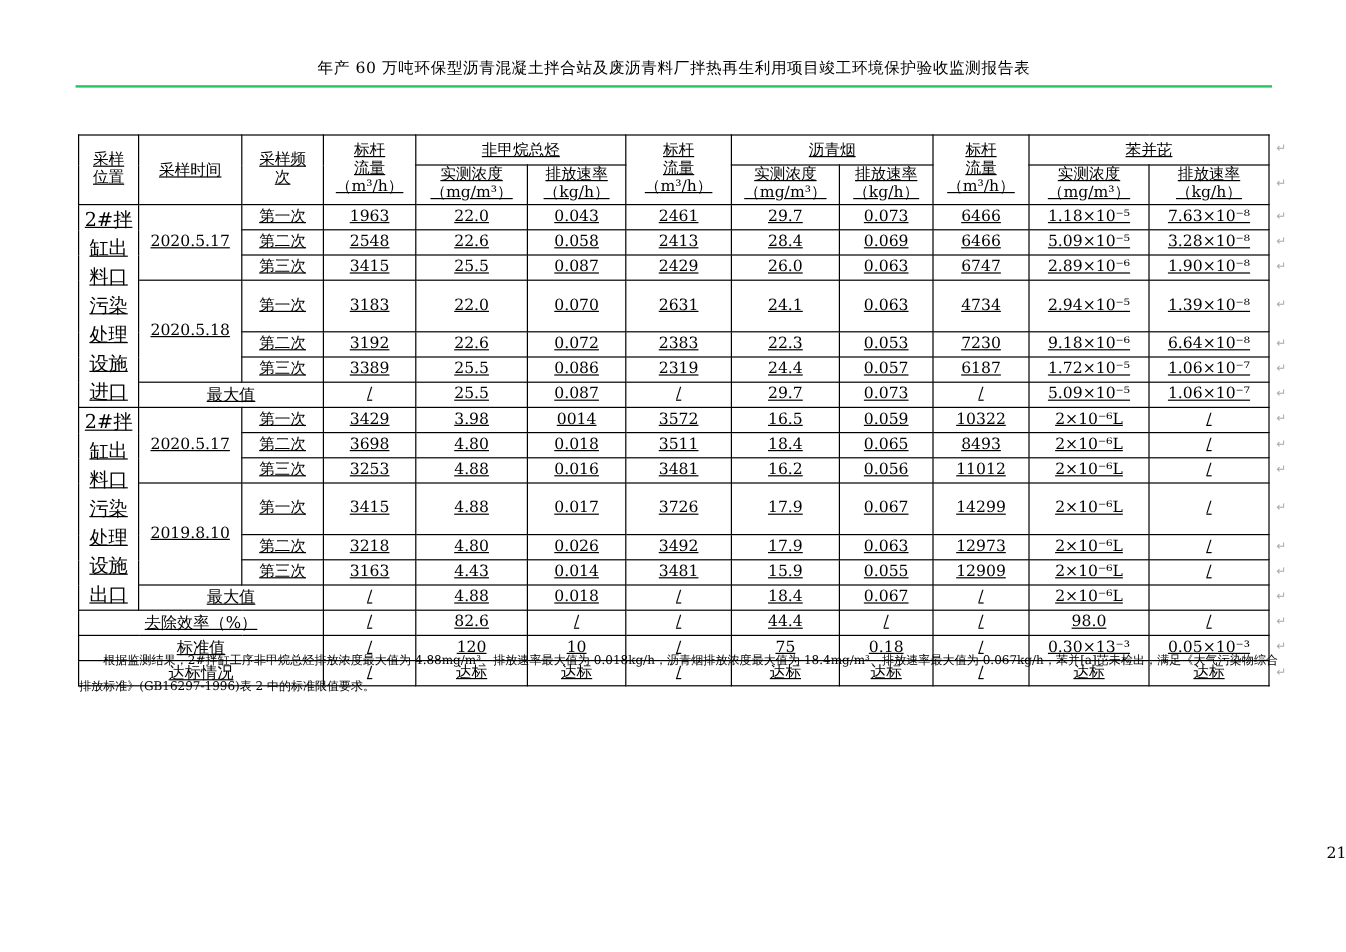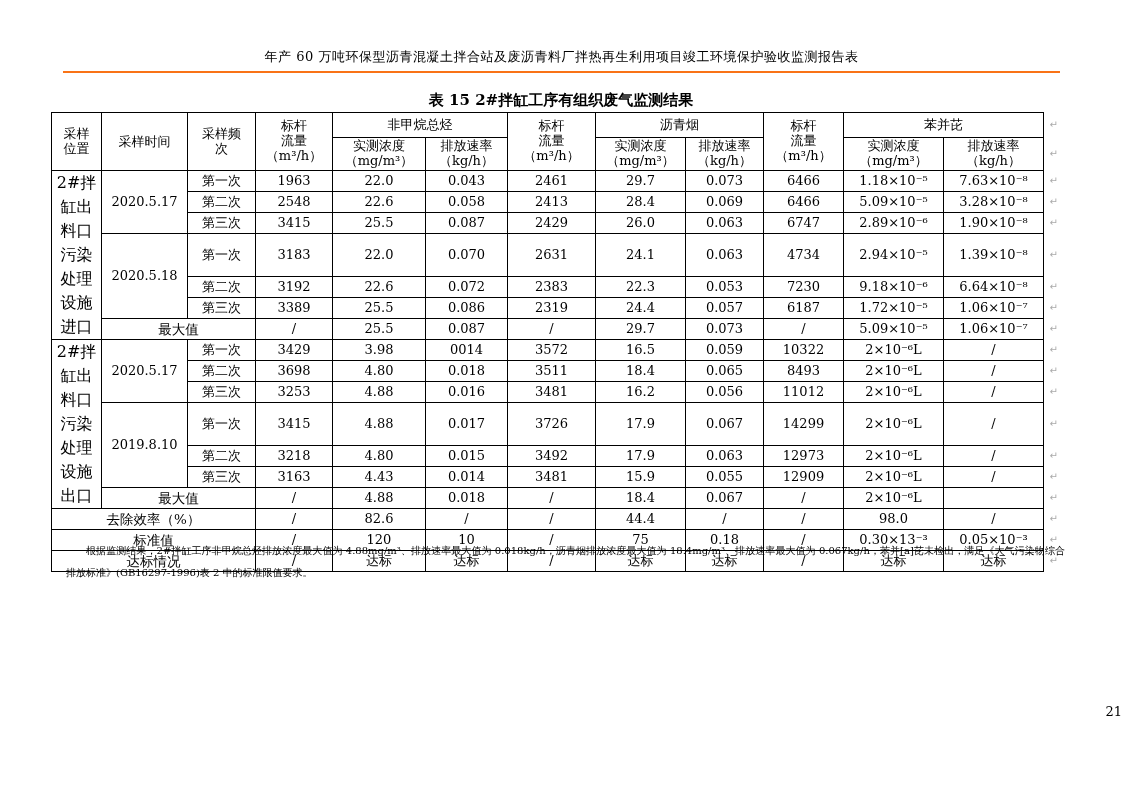--- a/index.html
+++ b/index.html
@@ -7,31 +7,31 @@
   body {
     width:1122px; height:793px; background:#ffffff; color:#000;
     font-family:"DejaVu Serif","Liberation Serif",serif;
     position:relative; overflow:hidden;
   }
   .page { position:relative; width:1122px; height:793px; }
 
   .doc-header {
     position:absolute; top:48px; left:63px; width:997px;
     text-align:center; font-size:13px; letter-spacing:0.5px;
-    padding-bottom:5px; border-bottom:2px solid #f97316;
+    padding-bottom:5px; border-bottom:2px solid #22c55e;
   }
 
   .table-title {
     position:absolute; top:91px; left:0; width:1122px;
     text-align:center; font-weight:bold; font-size:15px;
   }
 
   table {
-    position:absolute; top:112px; left:51px;
-    width:993px; border-collapse:collapse; table-layout:fixed;
+    position:absolute; top:112px; left:65px;
+    width:993px; border-collapse:collapse; table-layout:fixed;text-decoration:underline;
   }
   th, td {
     border:1px solid #000; text-align:center; vertical-align:middle;
     font-size:13px; font-weight:normal; padding:0 1px;
     position:relative; overflow:visible;
   }
   thead tr.group-row th { height:25px; }
   thead tr.unit-row th { height:33px; }
   thead th.multiline { white-space:pre-line; line-height:1.15; }
   tbody td { height:21px; line-height:1.05; }
@@ -58,21 +58,20 @@
 </style>
 </head>
 <body>
 
 <div class="page">
 
   <div class="doc-header">
     <span>年产 60 万吨环保型沥青混凝土拌合站及废沥青料厂拌热再生利用项目竣工环境保护验收监测报告表</span>
   </div>
 
-  <div class="table-title">表 15  2#拌缸工序有组织废气监测结果</div>
 
   <table>
     <colgroup>
       <col style="width:50px">
         <col style="width:86px">
         <col style="width:68px">
       <col style="width:77px">
         <col style="width:93px">
         <col style="width:82px">
       <col style="width:88px">
@@ -265,21 +264,21 @@
           <td>17.9</td>
           <td>0.067</td>
           <td>14299</td>
           <td>2×10⁻⁶L</td>
           <td>/<span class="eol">↵</span></td>
         </tr>
         <tr>
           <td>第二次</td>
           <td>3218</td>
           <td>4.80</td>
-          <td>0.015</td>
+          <td>0.026</td>
           <td>3492</td>
           <td>17.9</td>
           <td>0.063</td>
           <td>12973</td>
           <td>2×10⁻⁶L</td>
           <td>/<span class="eol">↵</span></td>
         </tr>
         <tr>
           <td>第三次</td>
           <td>3163</td>

